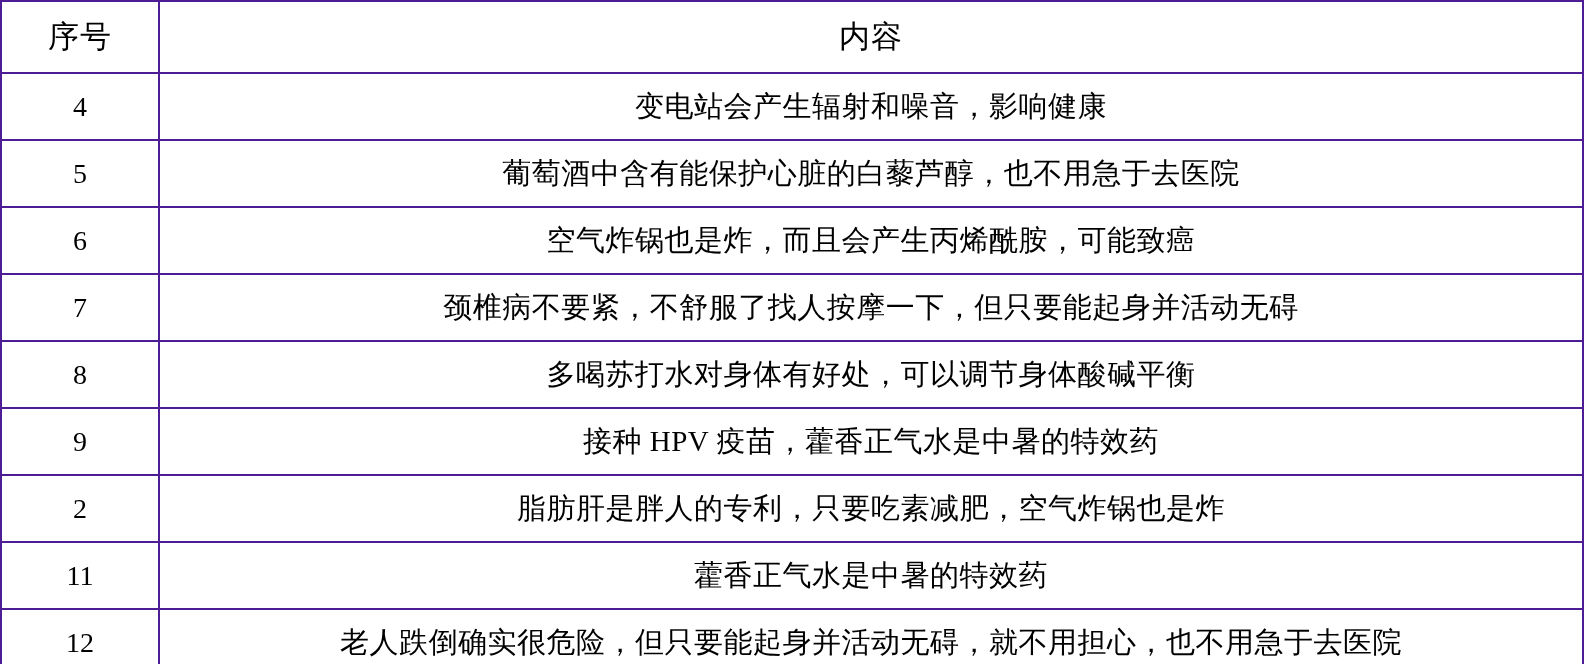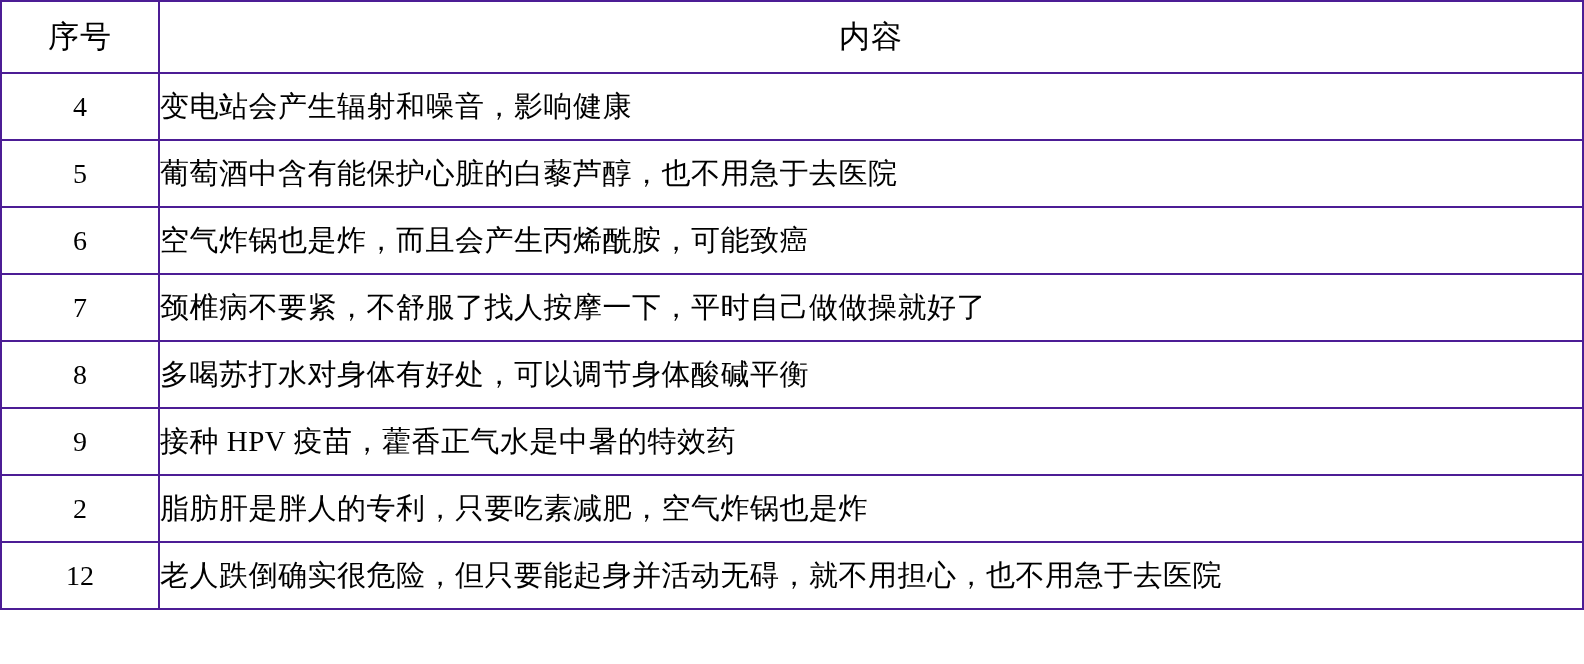--- a/index.html
+++ b/index.html
@@ -46,21 +46,21 @@
     height: 70px;
     letter-spacing: 1px;
   }
   .idx-cell {
     text-align: center;
     font-size: 28px;
     line-height: 1.2;
     height: 65px;
   }
   .content-cell {
-    text-align: left;
+    text-align: center;
     font-size: 29px;
     line-height: 1.25;
     height: 65px;
     padding-left: 26px;
     padding-right: 12px;
     letter-spacing: 0.5px;
   }
 </style>
 </head>
 <body>
@@ -85,33 +85,37 @@
       <tr>
         <td class="idx-cell">5</td>
         <td class="content-cell">葡萄酒中含有能保护心脏的白藜芦醇，也不用急于去医院</td>
       </tr>
       <tr>
         <td class="idx-cell">6</td>
         <td class="content-cell">空气炸锅也是炸，而且会产生丙烯酰胺，可能致癌</td>
       </tr>
       <tr>
         <td class="idx-cell">7</td>
-        <td class="content-cell">颈椎病不要紧，不舒服了找人按摩一下，平时自己做做操就好了</td>
+        <td class="content-cell">颈椎病不要紧，不舒服了找人按摩一下，但只要能起身并活动无碍</td>
       </tr>
       <tr>
         <td class="idx-cell">8</td>
         <td class="content-cell">多喝苏打水对身体有好处，可以调节身体酸碱平衡</td>
       </tr>
       <tr>
         <td class="idx-cell">9</td>
         <td class="content-cell">接种 HPV 疫苗，藿香正气水是中暑的特效药</td>
       </tr>
       <tr>
         <td class="idx-cell">2</td>
         <td class="content-cell">脂肪肝是胖人的专利，只要吃素减肥，空气炸锅也是炸</td>
       </tr>
       <tr>
+        <td class="idx-cell">11</td>
+        <td class="content-cell">藿香正气水是中暑的特效药</td>
+      </tr>
+      <tr>
         <td class="idx-cell">12</td>
         <td class="content-cell">老人跌倒确实很危险，但只要能起身并活动无碍，就不用担心，也不用急于去医院</td>
       </tr>
     </tbody>
   </table>
 </div>
 
 </body></html>

